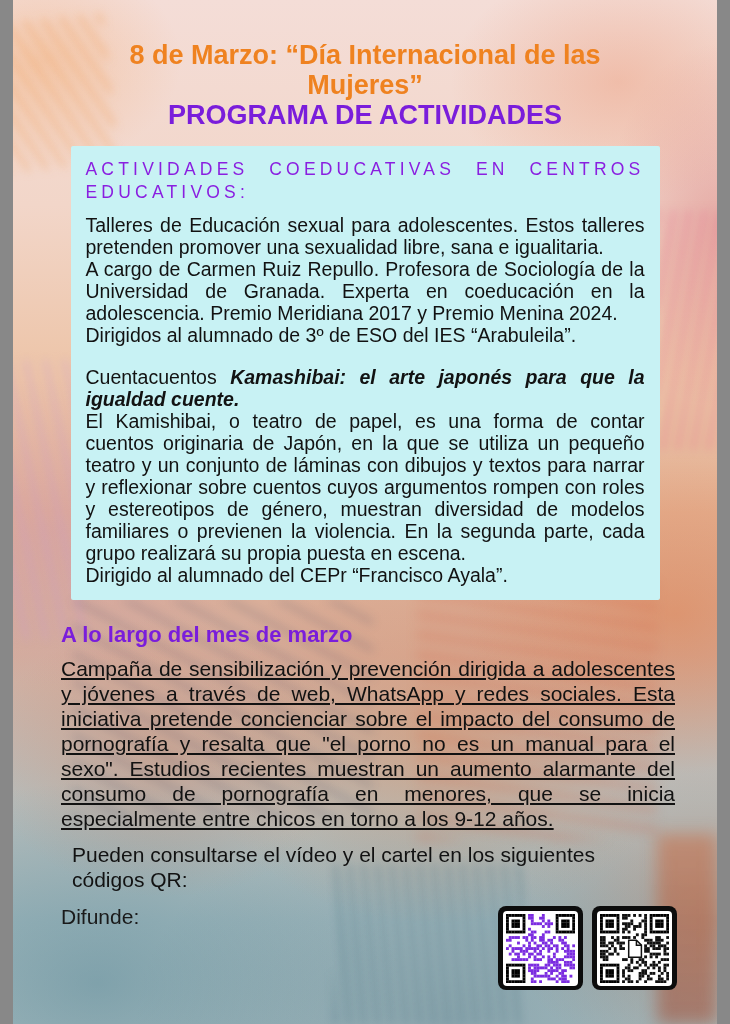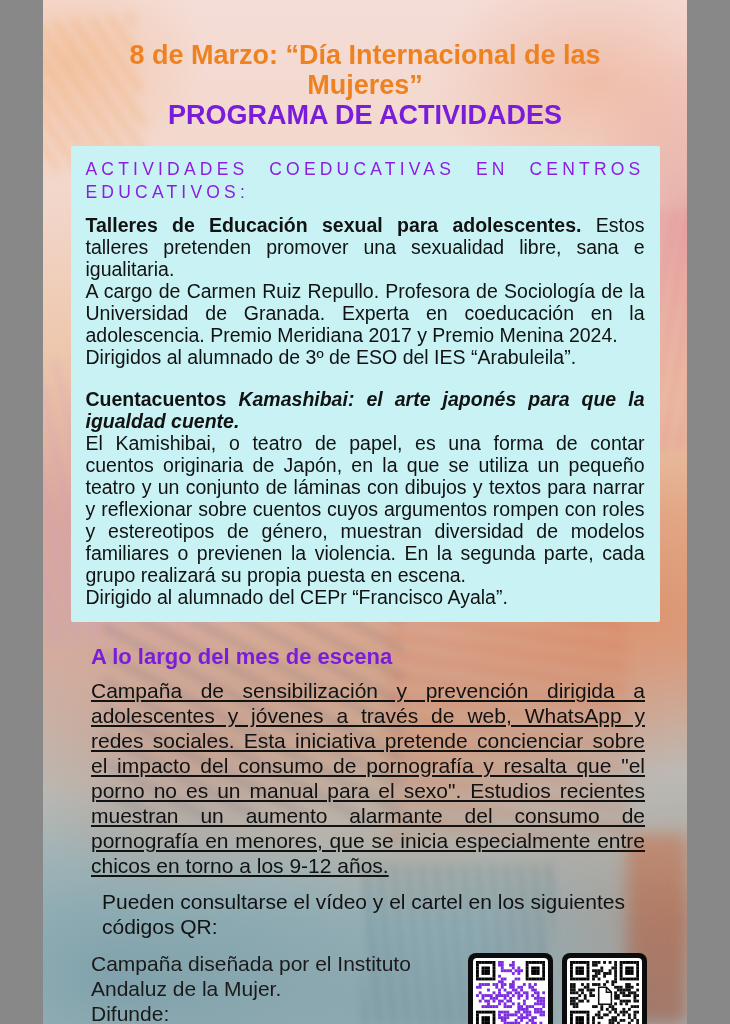--- a/index.html
+++ b/index.html
@@ -1,18 +1,18 @@
 <!DOCTYPE html>
 <html lang="es" style="--orange: #ef8220; --purple: #7a1ddb; --purple2: #8a1fe0; --box-bg: #c8f2f4; --qr-video-modules: #7b2ce0; --qr-pdf-modules: #111111;"><head>
 <meta charset="utf-8">
 <style>
   html,body{margin:0;padding:0;}
   body{font-family:"Liberation Sans", sans-serif; background:#888; -webkit-font-smoothing:antialiased;}
   .poster{
-    position:relative; width:644px; height:1024px; margin:0 auto; overflow:hidden;
+    position:relative; width:704px; height:1024px; margin:0 auto; overflow:hidden;
     background:
       radial-gradient(240px 170px at 86% 8%, rgba(236,160,130,0.50), transparent 70%),
       radial-gradient(160px 260px at 100% 22%, rgba(205,85,95,0.33), transparent 70%),
       radial-gradient(200px 150px at 4% 6%, rgba(242,170,110,0.40), transparent 70%),
       radial-gradient(300px 230px at 94% 60%, rgba(226,115,55,0.42), transparent 70%),
       radial-gradient(340px 260px at 60% 72%, rgba(228,130,70,0.35), transparent 72%),
       radial-gradient(260px 200px at 22% 74%, rgba(215,120,80,0.30), transparent 70%),
       radial-gradient(300px 220px at 6% 52%, rgba(190,140,190,0.25), transparent 70%),
       radial-gradient(420px 280px at 12% 96%, rgba(60,115,135,0.38), transparent 72%),
       radial-gradient(420px 300px at 62% 100%, rgba(95,130,145,0.42), transparent 75%),
@@ -30,21 +30,21 @@
 
   .content{position:relative; z-index:2;}
   .header{margin:40px 72px 0; text-align:center;}
   .title{color:var(--orange,#ef8220); font-weight:bold; font-size:27px; line-height:30px; margin:0;}
   .subtitle{color:var(--purple,#7a1ddb); font-weight:bold; font-size:27px; line-height:30px; margin:0;}
 
   .box{width:559px; margin:16px auto 0; background:var(--box-bg,#c8f2f4); padding:12px 15px 14px; border-radius:2px; color:#121212;}
   .box-heading{color:var(--purple2,#8a1fe0); font-weight:normal; font-size:17.5px; line-height:23px; letter-spacing:4.2px; word-spacing:6px; text-align:justify; margin:0 0 10px;}
   .box p{margin:0; font-size:19.5px; line-height:22px; text-align:justify;}
   .box .gap{height:20px;}
-  .b{font-weight:bold;}
+  .b{font-weight:normal;}
   .bi{font-weight:bold; font-style:italic;}
   .nj{text-align:right;}
 
   .march{margin:22px 42px 0 48px; color:#121212;}
   .march-heading{color:var(--purple,#7a1ddb); font-weight:bold; font-size:22px; line-height:26px; margin:0 0 8px;}
   .campaign-title{font-size:22px; line-height:26px; text-align:justify; margin:0 0 6px;}
   .campaign-body{font-size:21px; line-height:25px; text-align:justify; margin:0;text-decoration:underline;}
   .qr-note{font-size:21px; line-height:25px; margin:11px;}
 
   .footer{display:flex; justify-content:space-between; align-items:flex-start; margin:12px 40px 0 48px;}
@@ -82,28 +82,27 @@
 
       <div class="gap"></div>
 
       <p><span class="b">Cuentacuentos</span>
         <span class="bi">Kamashibai: el arte japonés para que la igualdad cuente.</span></p>
       <p>El Kamishibai, o teatro de papel, es una forma de contar cuentos originaria de Japón, en la que se utiliza un pequeño teatro y un conjunto de láminas con dibujos y textos para narrar y reflexionar sobre cuentos cuyos argumentos rompen con roles y estereotipos de género, muestran diversidad de modelos familiares o previenen la violencia. En la segunda parte, cada grupo realizará su propia puesta en escena.</p>
       <p class="nj">Dirigido al alumnado del CEPr “Francisco Ayala”.</p>
     </div>
 
     <div class="march">
-      <div class="march-heading">A lo largo del mes de escena</div>
+      <div class="march-heading">A lo largo del mes de marzo</div>
       <p class="campaign-body">Campaña de sensibilización y prevención dirigida a adolescentes y jóvenes a través de web, WhatsApp y redes sociales. Esta iniciativa pretende concienciar sobre el impacto del consumo de pornografía y resalta que "el porno no es un manual para el sexo". Estudios recientes muestran un aumento alarmante del consumo de pornografía en menores, que se inicia especialmente entre chicos en torno a los 9-12 años.</p>
       <p class="qr-note">Pueden consultarse el vídeo y el cartel en los siguientes códigos QR:</p>
     </div>
 
     <div class="footer">
       <div class="credits">
-        <div>Campaña diseñada por el Instituto Andaluz de la Mujer.</div>
         <div>Difunde:</div>
 
       </div>
 
       <div class="qr-group">
         <div class="qr-card">
           <div class="qr-panel">
             <svg class="qr" viewBox="0 0 25 25">
                 <rect x="0" y="0" width="1.04" height="1.04" fill="#000"></rect>
                 <rect x="1" y="0" width="1.04" height="1.04" fill="#000"></rect>

